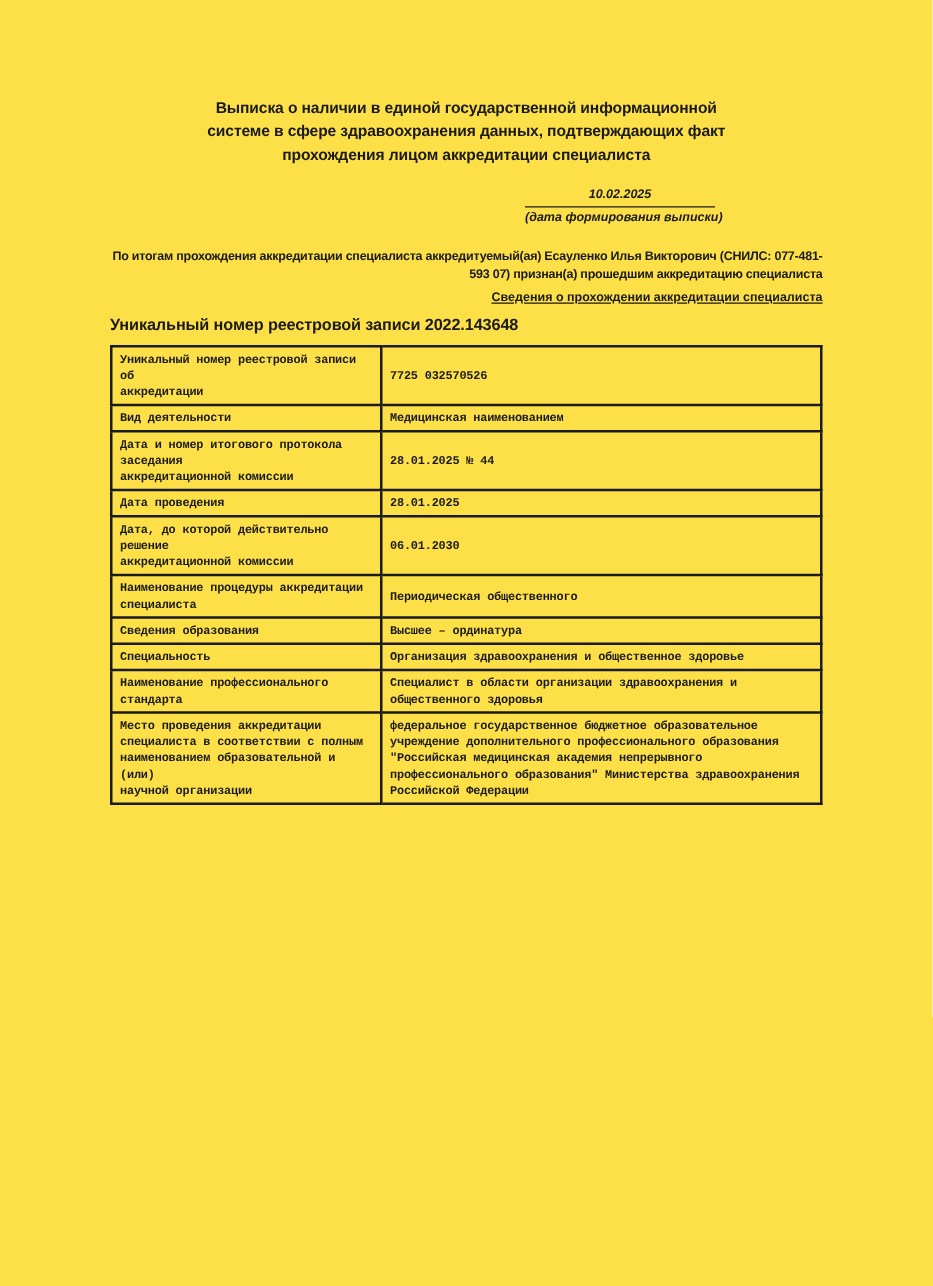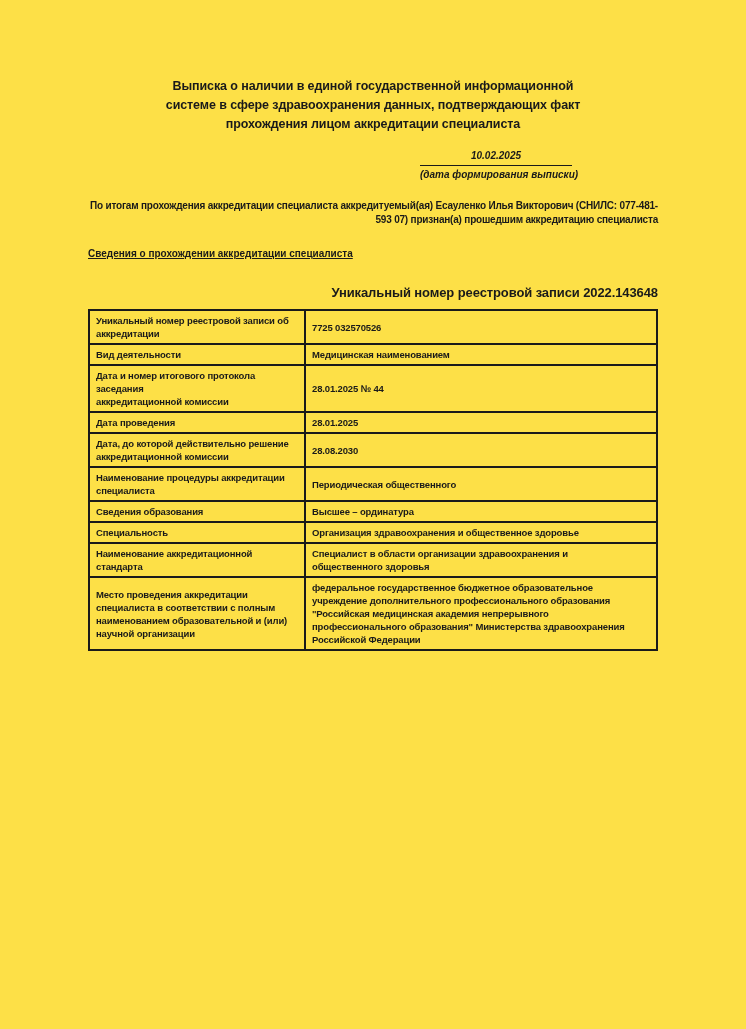--- a/index.html
+++ b/index.html
@@ -43,40 +43,41 @@
   .intro-paragraph {
     margin: 18px 0 0;
     font-size: 10px;
     line-height: 14px;
     text-align: right;
     white-space: pre;
     letter-spacing: -0.2px;
   }
 
   .section-heading {
-    margin: 20px 0 0;
+    margin: 5px 0 0;
     font-size: 10px;
     line-height: 13px;
-    text-align: left;
+    text-align: right;
     text-decoration: underline;
   }
 
   .registry-heading {
-    margin: 24px 0 0;
+    margin: 6px 0 0;
     font-size: 13px;
     line-height: 17px;
-    text-align: right;
+    text-align: left;
     letter-spacing: -0.1px;
   }
 
   .acc-table {
     width: 570px;
     margin-top: 8px;
     border-collapse: collapse;
     table-layout: fixed;
+    font-family: Liberation Mono, monospace;
   }
   .col-label { width: 216px; }
   .acc-table td {
     border: 2px solid #1a1a1a;
     font-size: 9.5px;
     line-height: 13px;
     padding: 3px 6px;
     vertical-align: middle;
     white-space: pre-line;
     letter-spacing: -0.15px;
@@ -129,41 +130,41 @@
   </tr>
 
   <tr>
     <td class="cell-label">Дата проведения</td>
     <td class="cell-value">28.01.2025</td>
   </tr>
 
   <tr>
     <td class="cell-label">Дата, до которой действительно решение
 аккредитационной комиссии</td>
-    <td class="cell-value">28.08.2030</td>
+    <td class="cell-value">06.01.2030</td>
   </tr>
 
   <tr>
     <td class="cell-label">Наименование процедуры аккредитации
 специалиста</td>
     <td class="cell-value">Периодическая общественного</td>
   </tr>
 
   <tr>
     <td class="cell-label">Сведения образования</td>
     <td class="cell-value">Высшее – ординатура</td>
   </tr>
 
   <tr>
     <td class="cell-label">Специальность</td>
     <td class="cell-value">Организация здравоохранения и общественное здоровье</td>
   </tr>
 
   <tr>
-    <td class="cell-label">Наименование аккредитационной
+    <td class="cell-label">Наименование профессионального
 стандарта</td>
     <td class="cell-value">Специалист в области организации здравоохранения и
 общественного здоровья</td>
   </tr>
 
   <tr>
     <td class="cell-label">Место проведения аккредитации
 специалиста в соответствии с полным
 наименованием образовательной и (или)
 научной организации</td>

